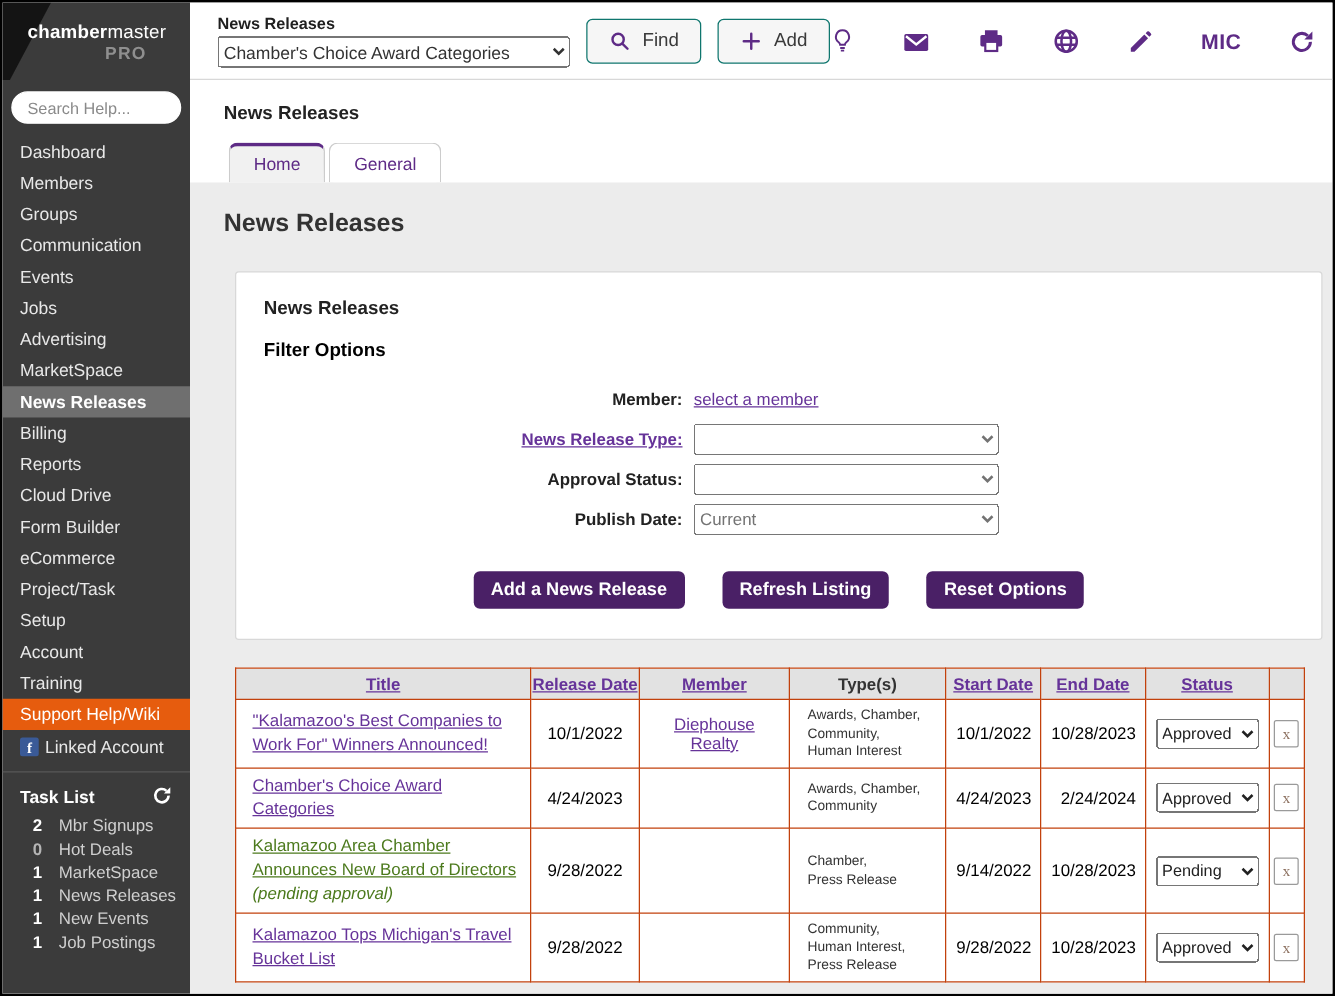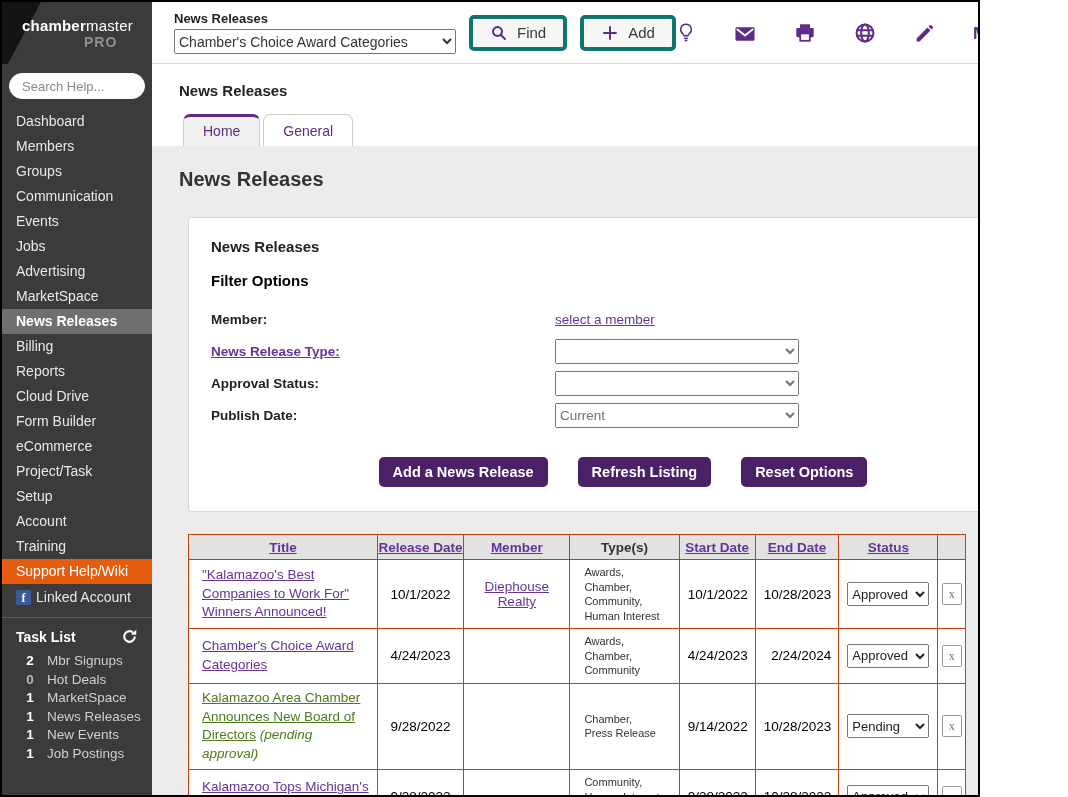--- a/index.html
+++ b/index.html
@@ -1,18 +1,18 @@
 <!DOCTYPE html>
 <html><head>
 <meta charset="utf-8">
 <style>
   * { box-sizing: border-box; margin: 0; padding: 0; }
   html,body { background:#fff; }
   body { font-family: "Liberation Sans", sans-serif; }
-  .window { width:980px; height:797px; border:2px solid #000; display:flex; overflow:hidden; background:#fff; }
+  .window { width:1068px; height:797px; border:2px solid #000; display:flex; overflow:hidden; background:#fff; }
 
   
   .sidebar { width:150px; flex-shrink:0; background:#3b3b3b; color:#e6e6e6; display:flex; flex-direction:column; }
   .logo { height:62px; flex-shrink:0; background:linear-gradient(118deg,#141414 21%,#3b3b3b 21.5%); display:flex; flex-direction:column; justify-content:center; padding-left:20px; }
   .brand-line { font-size:15px; color:#fff; letter-spacing:0.2px; }
   .brand-bold { font-weight:bold; }
   .brand-sub { color:#8f8f8f; font-weight:bold; font-size:14px; letter-spacing:1px; padding-left:62px; }
   .search-wrap { padding:9px 7px 10px 7px; }
   .search-input { width:100%; height:26px; border-radius:13px; border:1px solid #fff; padding:0 12px; font-size:13px; color:#444; outline:none; font-family:"Liberation Sans",sans-serif; }
   .search-input::placeholder { color:#8a8a8a; }
@@ -32,41 +32,41 @@
   .task-item.zero .task-count { color:#b5b5b5; font-weight:bold; }
   .task-label { color:#cfcfcf; }
 
   
   .main { flex:1; display:flex; flex-direction:column; min-width:0; }
 
   .topbar { height:62px; flex-shrink:0; background:#fff; border-bottom:1px solid #d8d8d8; display:flex; align-items:center; padding:0 16px 0 22px; }
   .context { display:flex; flex-direction:column; gap:3px; }
   .context-label { font-weight:bold; font-size:13px; color:#1f1f1f; }
   .context-select { width:282px; height:25px; font-size:14px; color:#333; font-family:"Liberation Sans",sans-serif; }
-  .topbar-btn { display:flex; align-items:center; gap:9px; background:#f6f6f6; border:4px solid #0f766e; border-radius:5px; height:36px; padding:0 17px; font-size:15px; color:#3a3a3a; cursor:pointer; margin-left:13px; font-family:"Liberation Sans",sans-serif; }
+  .topbar-btn { display:flex; align-items:center; gap:9px; background:#f6f6f6; border:1px solid #0f766e; border-radius:5px; height:36px; padding:0 17px; font-size:15px; color:#3a3a3a; cursor:pointer; margin-left:13px; font-family:"Liberation Sans",sans-serif; }
   .topbar-btn svg { color:#5e2b86; }
   .topbar-icons { margin-left:auto; display:flex; align-items:flex-end; gap:38px; color:#5e2b86; }
   .tool-icon { cursor:pointer; display:flex; align-items:center; }
   .mic { font-weight:bold; font-size:17px; letter-spacing:0.3px; cursor:pointer; color:#5e2b86; }
 
   .subheader { background:#fff; padding:18px 0 0 27px; flex-shrink:0; }
   .page-title { font-size:15px; font-weight:bold; color:#222; margin-bottom:15px; }
   .tabs { display:flex; gap:3px; padding-left:4px; }
   .tab { min-width:62px; padding:9px 19px 8px; font-size:14px; color:#5e2b86; background:#fff; border:1px solid #ccc; border-bottom:none; border-radius:7px 7px 0 0; cursor:pointer; text-align:center; line-height:1; }
   .tab.active { background:#f1f1f1; border-top:3px solid #5e2b86; padding-top:7px; }
 
   .content { flex:1; background:#ececec; padding:16px 12px 0 27px; overflow:hidden; }
   .content-heading { font-size:20px; font-weight:bold; color:#333; margin:6px 0 0 0; }
 
   .filter-card { background:#fff; border:1px solid #d8d8d8; border-radius:3px; margin:26px 0 0 9px; width:870px; padding:20px 22px 24px; }
   .card-title { font-size:15px; font-weight:bold; color:#222; }
   .card-subtitle { font-size:15px; font-weight:bold; color:#000000; margin-top:17px; }
   .filter-form { margin-top:17px; }
   .form-row { display:flex; align-items:center; height:27px; margin-bottom:5px; }
-  .form-label { width:344px; text-align:left; font-weight:bold; font-size:13.5px; color:#222; padding-right:9px; flex-shrink:0; }
+  .form-label { width:344px; text-align:right; font-weight:bold; font-size:13.5px; color:#222; padding-right:9px; flex-shrink:0; }
   .form-label a { color:#663399; text-decoration:underline; font-weight:bold; }
   .link { color:#663399; text-decoration:underline; cursor:pointer; font-size:13.5px; }
   .form-select { width:244px; height:25px; font-size:13.5px; color:#737373; font-family:"Liberation Sans",sans-serif; }
   .btn-row { display:flex; justify-content:center; gap:30px; margin-top:28px; }
   .purple-btn { background:#4a2066; color:#fff; font-weight:bold; font-size:14.5px; border:none; border-radius:5px; height:30px; padding:0 14px; cursor:pointer; font-family:"Liberation Sans",sans-serif; }
 
   
   .table-wrap { margin:22px 0 0 9px; }
   table.nr { border-collapse:collapse; background:#fff; table-layout:fixed; font-size:13.5px; }
   .nr th, .nr td { border:1px solid #c2410c; }

